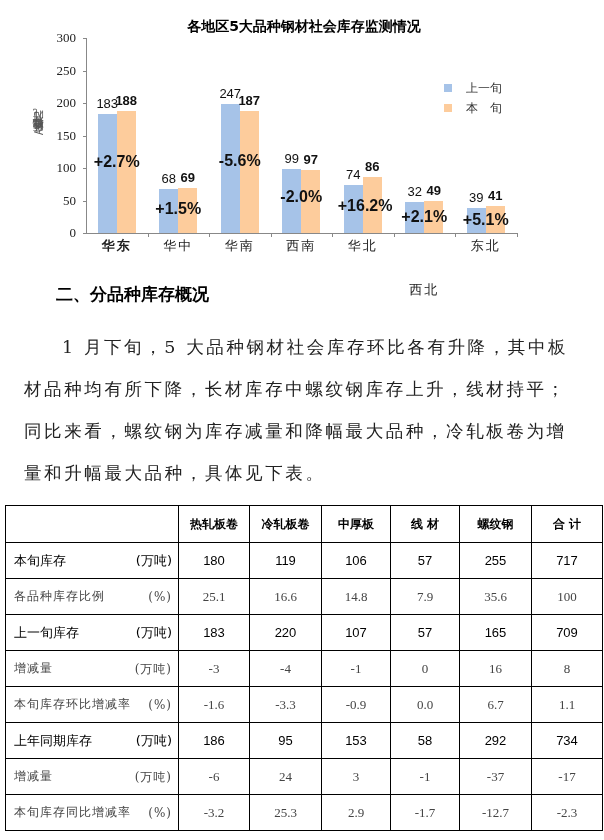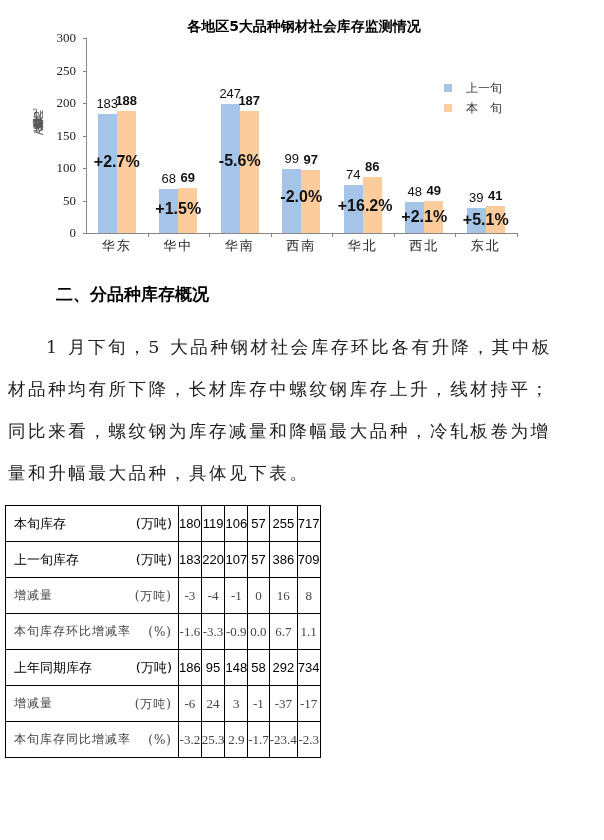--- a/index.html
+++ b/index.html
@@ -22,21 +22,21 @@
   .bar.cur { background: #fdcc9c; }
   .vlabel { position: absolute; font-family: "Liberation Sans", sans-serif; font-size: 13px; color: #111; text-align: center; width: 30px; }
   .vlabel.bold { font-weight: bold; }
   .pct { position: absolute; font-family: "Liberation Sans", sans-serif; font-weight: bold; font-size: 16px; color: #111; text-align: center; width: 50px; }
   .xcat { position: absolute; top: 237px; width: 60px; text-align: center; font-size: 13px; letter-spacing: 2px; color: #222; }
   .legend { position: absolute; left: 442px; top: 78px; font-size: 12px; color: #333; }
   .legend-item { display: flex; align-items: center; height: 20px; }
   .swatch { width: 8px; height: 8px; margin-right: 14px; }
   .heading { position: absolute; left: 56px; top: 283px; font-family: "DejaVu Sans", sans-serif;
          font-weight: bold; font-size: 17px; color: #000; }
-  .para { position: absolute; left: 8px; top: 326px; width: 556px; font-size: 17.5px; line-height: 42px;
+  .para { position: absolute; left: 24px; top: 326px; width: 556px; font-size: 17.5px; line-height: 42px;
          color: #222; text-indent: 38px; letter-spacing: 2.6px; }
   table.data { position: absolute; left: 5px; top: 505px; border-collapse: collapse; }
   table.data td { border: 1px solid #000; height: 35px; padding: 0; text-align: center; font-size: 13px; color: #222; }
   table.data td.rowlabel { text-align: left; padding-left: 8px; width: 164px; position: relative; }
   table.data td.rowlabel .unit { position: absolute; right: 6px; top: 50%; transform: translateY(-50%); }
   table.data td.rowlabel .name { }
   table.data tr.bold td { font-weight: normal; color: #000; font-family: "Liberation Sans", sans-serif; }
   table.data tr.bold td.rowlabel { font-family: "DejaVu Sans", sans-serif; font-size: 13px; }
   table.data tr.normal td { color: #444; font-family: "Liberation Serif", serif; font-size: 13px; }
   table.data tr.normal td.rowlabel { font-family: "DejaVu Serif", serif; font-size: 12px; letter-spacing: 1px; color: #444; }
@@ -65,21 +65,21 @@
       <div class="tickmark" style="top: 233px;"></div>
     </div>
   <div class="yaxis"></div>
   <div class="xaxis"></div>
   <div id="bars">
       <div class="bar prev" style="left: 95.75px; width: 19px; height: 118.95px; top: 114.05px;"></div>
       <div class="bar cur" style="left: 114.75px; width: 19px; height: 122.2px; top: 110.8px;"></div>
       <div class="vlabel" style="left: 90.25px; top: 96.05px;">183</div>
       <div class="vlabel bold" style="left: 109.25px; top: 92.8px;">188</div>
       <div class="pct" style="left: 89.75px; top: 153.251px;">+2.7%</div>
-      <div class="xcat" style="left: 84.75px;">华东</div>
+      <div class="xcat" style="left: 84.75px; font-weight: bold;">华东</div>
       <div class="xtickmark" style="left: 145.5px;"></div>
       <div class="bar prev" style="left: 157.25px; width: 19px; height: 44.2px; top: 188.8px;"></div>
       <div class="bar cur" style="left: 176.25px; width: 19px; height: 44.85px; top: 188.15px;"></div>
       <div class="vlabel" style="left: 151.75px; top: 170.8px;">68</div>
       <div class="vlabel bold" style="left: 170.75px; top: 170.15px;">69</div>
       <div class="pct" style="left: 151.25px; top: 199.596px;">+1.5%</div>
       <div class="xcat" style="left: 146.25px;">华中</div>
       <div class="xtickmark" style="left: 207px;"></div>
       <div class="bar prev" style="left: 218.75px; width: 19px; height: 128.7px; top: 104.3px;"></div>
       <div class="bar cur" style="left: 237.75px; width: 19px; height: 121.55px; top: 111.45px;"></div>
@@ -97,24 +97,24 @@
       <div class="xtickmark" style="left: 330px;"></div>
       <div class="bar prev" style="left: 341.75px; width: 19px; height: 48.1px; top: 184.9px;"></div>
       <div class="bar cur" style="left: 360.75px; width: 19px; height: 55.9px; top: 177.1px;"></div>
       <div class="vlabel" style="left: 336.25px; top: 166.9px;">74</div>
       <div class="vlabel bold" style="left: 355.25px; top: 159.1px;">86</div>
       <div class="pct" style="left: 335.75px; top: 197.178px;">+16.2%</div>
       <div class="xcat" style="left: 330.75px;">华北</div>
       <div class="xtickmark" style="left: 391.5px;"></div>
       <div class="bar prev" style="left: 403.25px; width: 19px; height: 31.2px; top: 201.8px;"></div>
       <div class="bar cur" style="left: 422.25px; width: 19px; height: 31.85px; top: 201.15px;"></div>
-      <div class="vlabel" style="left: 397.75px; top: 183.8px;">48</div>
+      <div class="vlabel" style="left: 397.75px; top: 183.8px;">32</div>
       <div class="vlabel bold" style="left: 416.75px; top: 183.15px;">49</div>
       <div class="pct" style="left: 397.25px; top: 207.656px;">+2.1%</div>
-      <div class="xcat" style="left: 392.25px;">西北</div>
+      <div class="xcat" style="left: 392.25px; margin-top: 44px;">西北</div>
       <div class="xtickmark" style="left: 453px;"></div>
       <div class="bar prev" style="left: 464.75px; width: 19px; height: 25.35px; top: 207.65px;"></div>
       <div class="bar cur" style="left: 483.75px; width: 19px; height: 26.65px; top: 206.35px;"></div>
       <div class="vlabel" style="left: 459.25px; top: 189.65px;">39</div>
       <div class="vlabel bold" style="left: 478.25px; top: 188.35px;">41</div>
       <div class="pct" style="left: 458.75px; top: 211.283px;">+5.1%</div>
       <div class="xcat" style="left: 453.75px;">东北</div>
       <div class="xtickmark" style="left: 514.5px;"></div>
     </div>
   <div class="legend">
@@ -127,36 +127,54 @@
       <span>本　旬</span>
     </div>
   </div>
 </div>
 
 <div class="heading">二、分品种库存概况</div>
 <div class="para">1 月下旬，5 大品种钢材社会库存环比各有升降，其中板材品种均有所下降，长材库存中螺纹钢库存上升，线材持平；同比来看，螺纹钢为库存减量和降幅最大品种，冷轧板卷为增量和升幅最大品种，具体见下表。</div>
 
 <table class="data">
   <tbody id="tbody">
+      <tr class="header">
+        <td style="width: 170px;"></td>
+        <td style="width: 70px;">热轧板卷</td>
+        <td style="width: 71px;">冷轧板卷</td>
+        <td style="width: 68px;">中厚板</td>
+        <td style="width: 68px;">线 材</td>
+        <td style="width: 71px;">螺纹钢</td>
+        <td style="width: 70px;">合 计</td>
+      </tr>
       <tr class="bold">
         <td class="rowlabel"><span class="name">本旬库存</span><span class="unit">(万吨)</span></td>
         <td>180</td>
         <td>119</td>
         <td>106</td>
         <td>57</td>
         <td>255</td>
         <td>717</td>
       </tr>
+      <tr class="normal">
+        <td class="rowlabel"><span class="name">各品种库存比例</span><span class="unit">(%)</span></td>
+        <td>25.1</td>
+        <td>16.6</td>
+        <td>14.8</td>
+        <td>7.9</td>
+        <td>35.6</td>
+        <td>100</td>
+      </tr>
       <tr class="bold">
         <td class="rowlabel"><span class="name">上一旬库存</span><span class="unit">(万吨)</span></td>
         <td>183</td>
         <td>220</td>
         <td>107</td>
         <td>57</td>
-        <td>386</td>
+        <td>165</td>
         <td>709</td>
       </tr>
       <tr class="normal">
         <td class="rowlabel"><span class="name">增减量</span><span class="unit">(万吨)</span></td>
         <td>-3</td>
         <td>-4</td>
         <td>-1</td>
         <td>0</td>
         <td>16</td>
         <td>8</td>
@@ -167,37 +185,37 @@
         <td>-3.3</td>
         <td>-0.9</td>
         <td>0.0</td>
         <td>6.7</td>
         <td>1.1</td>
       </tr>
       <tr class="bold">
         <td class="rowlabel"><span class="name">上年同期库存</span><span class="unit">(万吨)</span></td>
         <td>186</td>
         <td>95</td>
-        <td>148</td>
+        <td>153</td>
         <td>58</td>
         <td>292</td>
         <td>734</td>
       </tr>
       <tr class="normal">
         <td class="rowlabel"><span class="name">增减量</span><span class="unit">(万吨)</span></td>
         <td>-6</td>
         <td>24</td>
         <td>3</td>
         <td>-1</td>
         <td>-37</td>
         <td>-17</td>
       </tr>
       <tr class="normal">
         <td class="rowlabel"><span class="name">本旬库存同比增减率</span><span class="unit">(%)</span></td>
         <td>-3.2</td>
         <td>25.3</td>
         <td>2.9</td>
         <td>-1.7</td>
-        <td>-23.4</td>
+        <td>-12.7</td>
         <td>-2.3</td>
       </tr>
     </tbody>
 </table>
 
 </body></html>

